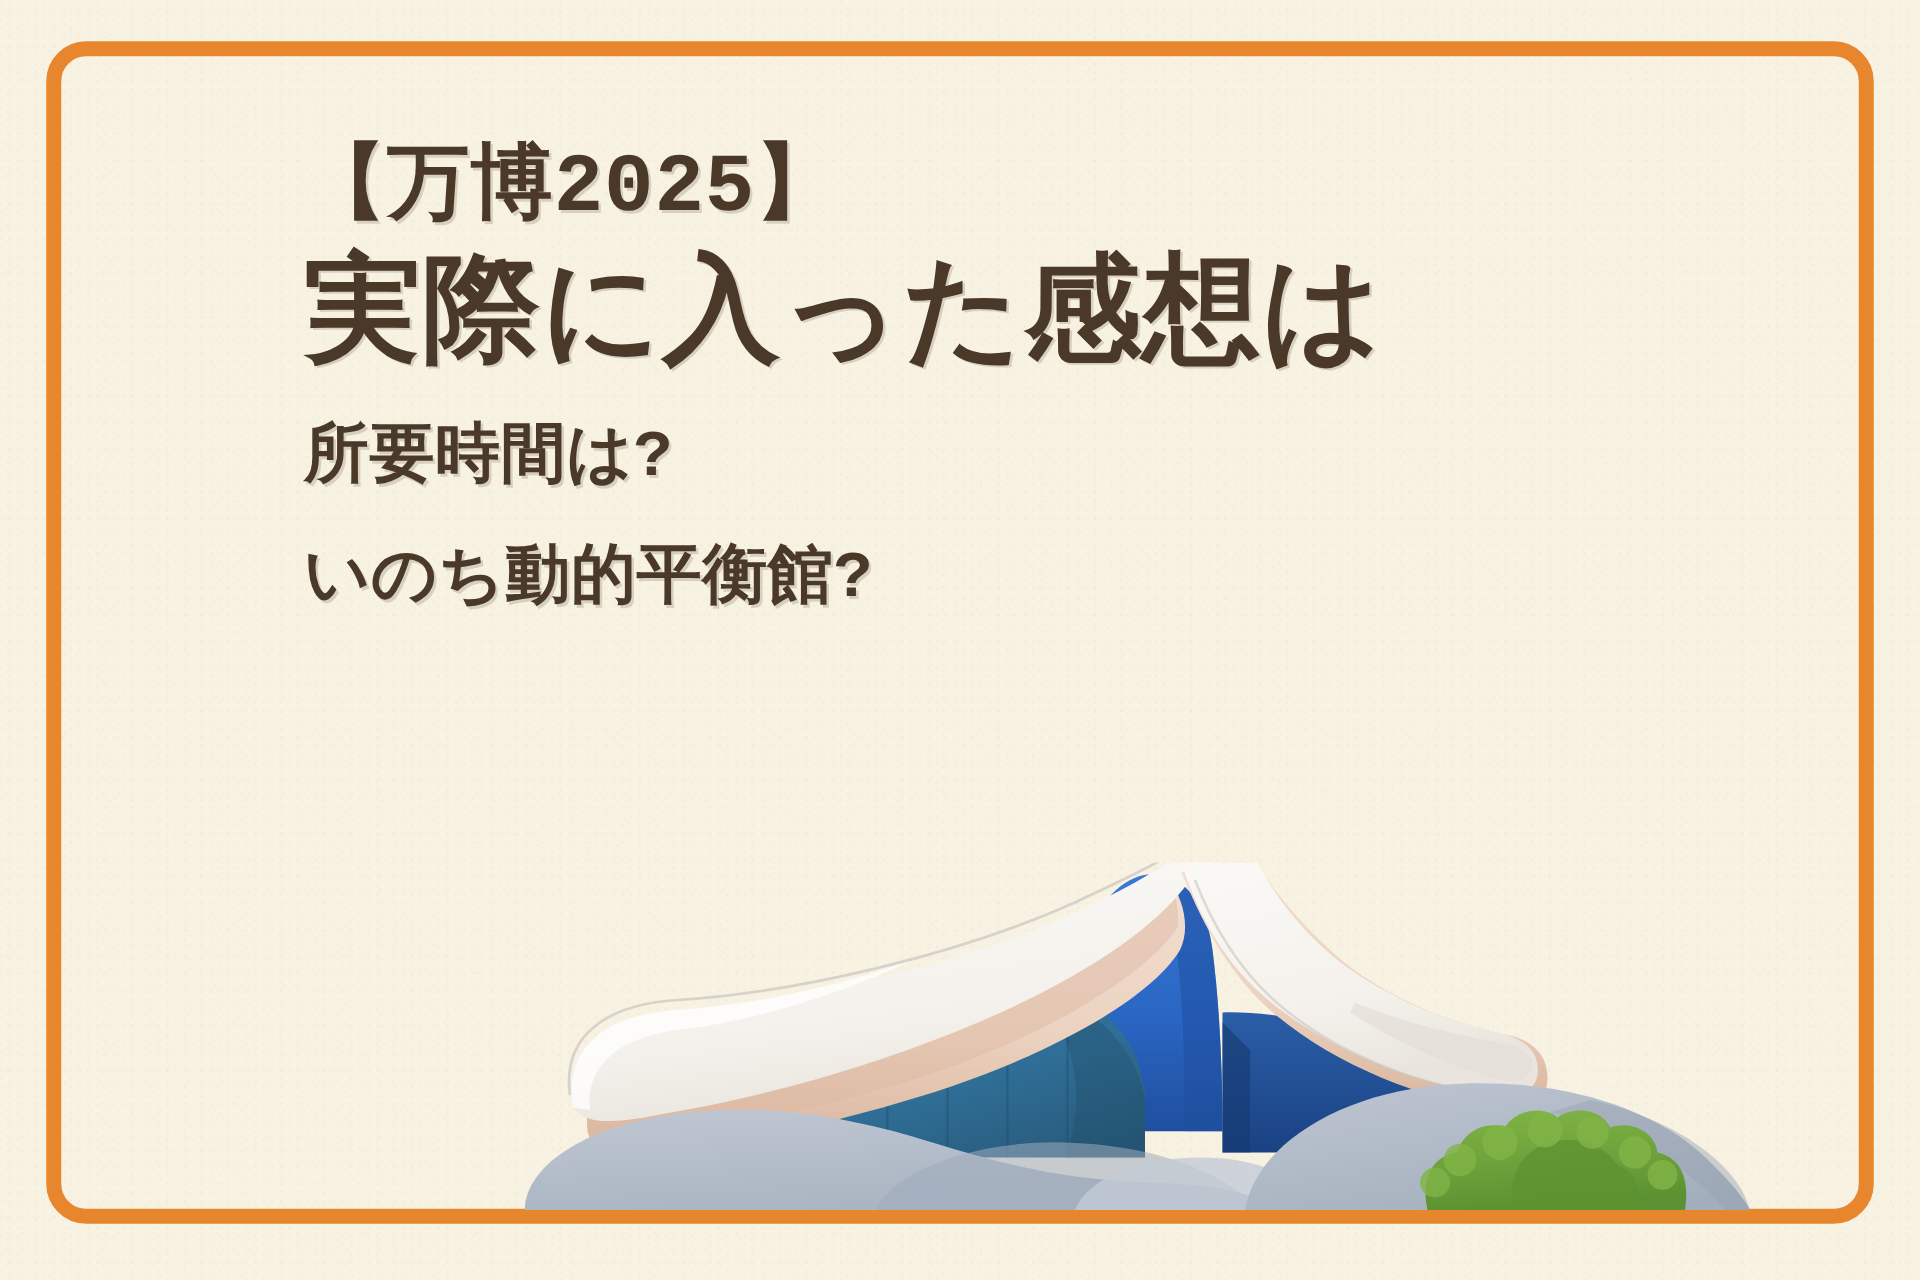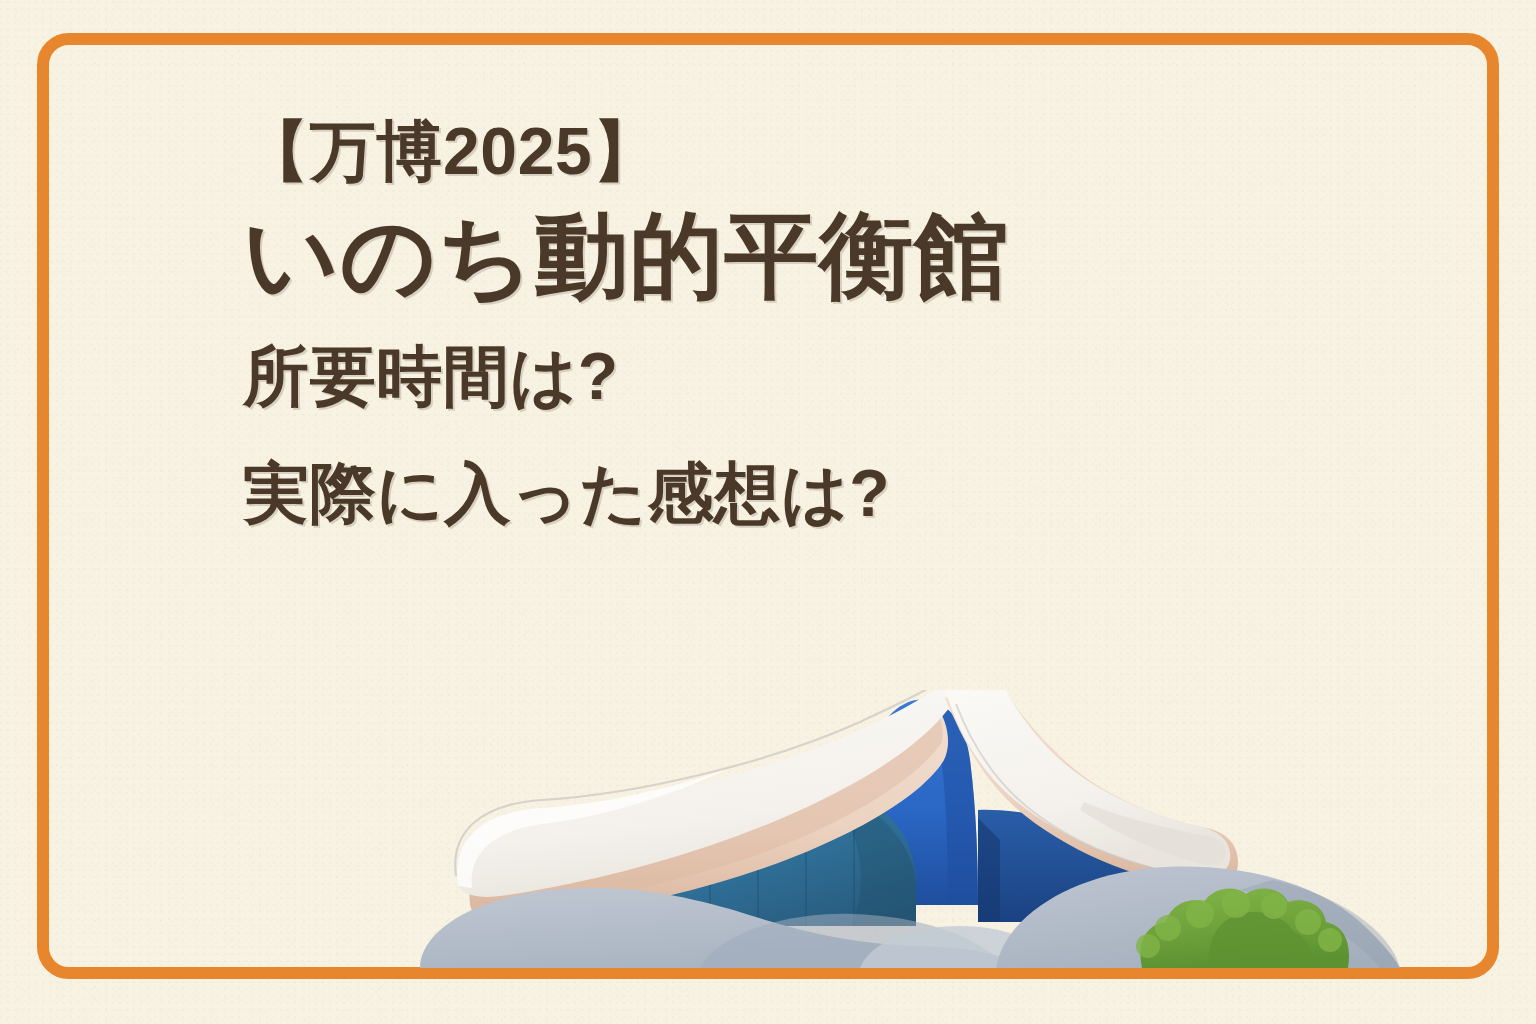--- a/index.html
+++ b/index.html
@@ -41,42 +41,42 @@
 
   
   #text-block {
     position:absolute;
     left:243px; top:118px;
     width:1120px;
     color:#4a3828;
   }
 
   .jp {
-    font-family:Liberation Sans, sans-serif;
+    font-family:Liberation Mono, monospace;
     font-weight:700;
     color:#4a3828;
     letter-spacing:.01em;
     white-space:nowrap;
     text-shadow:2px 2px 0 rgba(74,56,40,.18);
   }
 
   #eyebrow {
     font-size:66px;
     line-height:1.0;
     margin-bottom:22px;
   }
 
   #headline {
     font-size:94px;
     line-height:1.06;
     margin-bottom:22px;
   }
 
   .sub {
-    font-size:66px;
+    font-size:52px;
     line-height:1.42;
     margin-top:24px;
   }
 
   
   #illustration {
     position:absolute;
     left:400px; top:690px;
     width:1080px; height:278px;
   }
@@ -87,24 +87,24 @@
 
 <div id="canvas">
 
   <div id="grain"></div>
 
   <div id="frame"></div>
 
   <div id="text-block">
     <div id="eyebrow" class="jp">【万博2025】</div>
 
-    <h1 id="headline" class="jp">いのち動的平衡館</h1>
+    <h1 id="headline" class="jp">実際に入った感想は</h1>
 
     <div class="sub jp">所要時間は?</div>
-    <div class="sub jp">実際に入った感想は?</div>
+    <div class="sub jp">いのち動的平衡館?</div>
   </div>
 
   <div id="illustration">
     <svg viewBox="0 0 1080 278" xmlns="http://www.w3.org/2000/svg">
       <defs>
         <linearGradient id="gBlueBright" x1="0" y1="0" x2="0" y2="1">
           <stop offset="0%" stop-color="#3a79d6"></stop>
           <stop offset="55%" stop-color="#2a66c4"></stop>
           <stop offset="100%" stop-color="#1f4f9e"></stop>
         </linearGradient>

